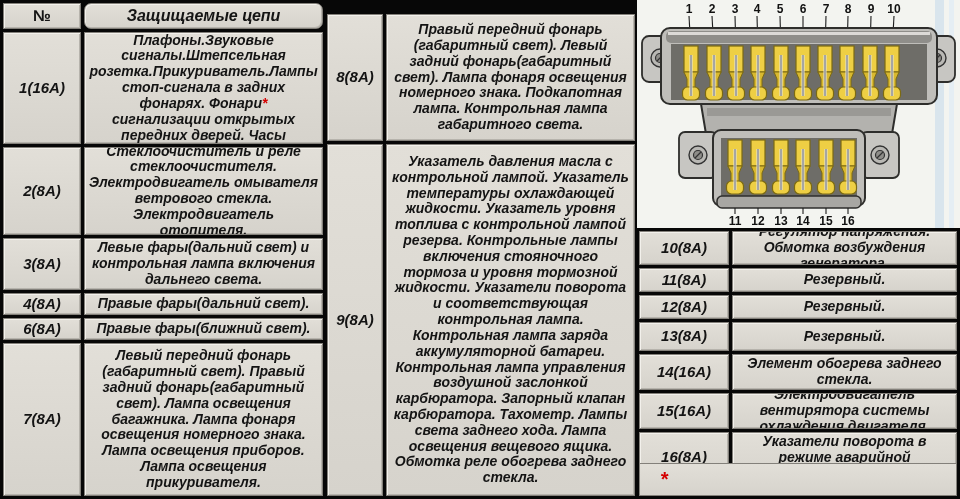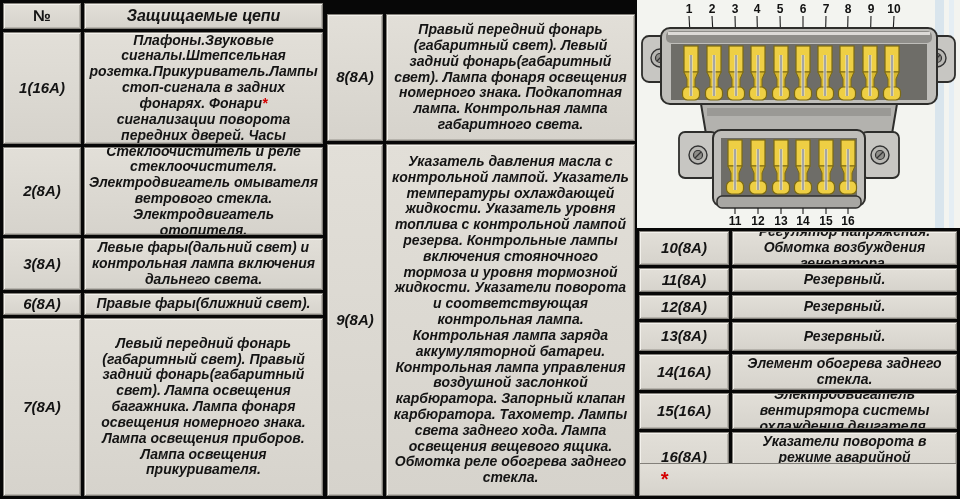--- a/index.html
+++ b/index.html
@@ -19,21 +19,21 @@
     padding:1px 4px;overflow:hidden;line-height:1.13;
   }
   .num{flex:0 0 78px;font-size:15px;}
   .txt{flex:1;font-size:14px;}
   .tbl-left{left:3px;top:3px;width:320px;height:493px;}
   .tbl-mid{left:327px;top:14px;width:308px;height:482px;}
   .tbl-mid .num{flex-basis:56px;text-align:right;}
   .tbl-right{left:639px;top:231px;width:318px;height:229px;}
   .tbl-right .num{flex-basis:90px;}
   .hdr-num{font-style:normal;font-size:16px;}
-  .hdr-txt{font-size:16px;}
+  .hdr-txt{font-size:16px;border-radius:7px;}
   .star{color:#d40000;}
   
   .footnote{
     position:absolute;left:639px;top:463px;width:318px;height:33px;
     background:linear-gradient(180deg,#e2dfd8,#d6d3cc);
     border:1px solid #83807a;box-sizing:border-box;
     display:flex;align-items:center;padding-left:20px;
     font-style:italic;font-size:20px;color:#1a1a1a;
   }
   .footnote .fstar{color:#d40000;font-weight:bold;margin-right:4px;}
@@ -50,30 +50,34 @@
 <div class="stage">
 
   <div class="tbl tbl-left">
     <div class="row" style="height:26px">
       <div class="cell num hdr-num">№</div>
       <div class="cell txt hdr-txt">Защищаемые цепи</div>
     </div>
     <div class="row" style="height:112px">
       <div class="cell num">1(16А)</div>
       <div class="cell txt">
-        <span><span>Плафоны.Звуковые сигналы.Штепсельная розетка.Прикуриватель.Лампы стоп-сигнала в задних фонарях. Фонари</span><span class="star">*</span><span> сигнализации поворота передних дверей. Часы</span></span>
+        <span><span>Плафоны.Звуковые сигналы.Штепсельная розетка.Прикуриватель.Лампы стоп-сигнала в задних фонарях. Фонари</span><span class="star">*</span><span> сигнализации открытых передних дверей. Часы</span></span>
       </div>
     </div>
     <div class="row" style="height:88px">
       <div class="cell num">2(8А)</div>
       <div class="cell txt">Стеклоочиститель и реле стеклоочистителя. Электродвигатель омывателя ветрового стекла. Электродвигатель отопителя.</div>
     </div>
     <div class="row" style="height:52px">
       <div class="cell num">3(8А)</div>
       <div class="cell txt">Левые фары(дальний свет) и контрольная лампа включения дальнего света.</div>
+    </div>
+    <div class="row" style="height:22px">
+      <div class="cell num">4(8А)</div>
+      <div class="cell txt">Правые фары(дальний свет).</div>
     </div>
     <div class="row" style="height:22px">
       <div class="cell num">6(8А)</div>
       <div class="cell txt">Правые фары(ближний свет).</div>
     </div>
     <div class="row" style="flex:1">
       <div class="cell num">7(8А)</div>
       <div class="cell txt">Левый передний фонарь (габаритный свет). Правый задний фонарь(габаритный свет). Лампа освещения багажника. Лампа фонаря освещения номерного знака. Лампа освещения приборов. Лампа освещения прикуривателя.</div>
     </div>
   </div>

